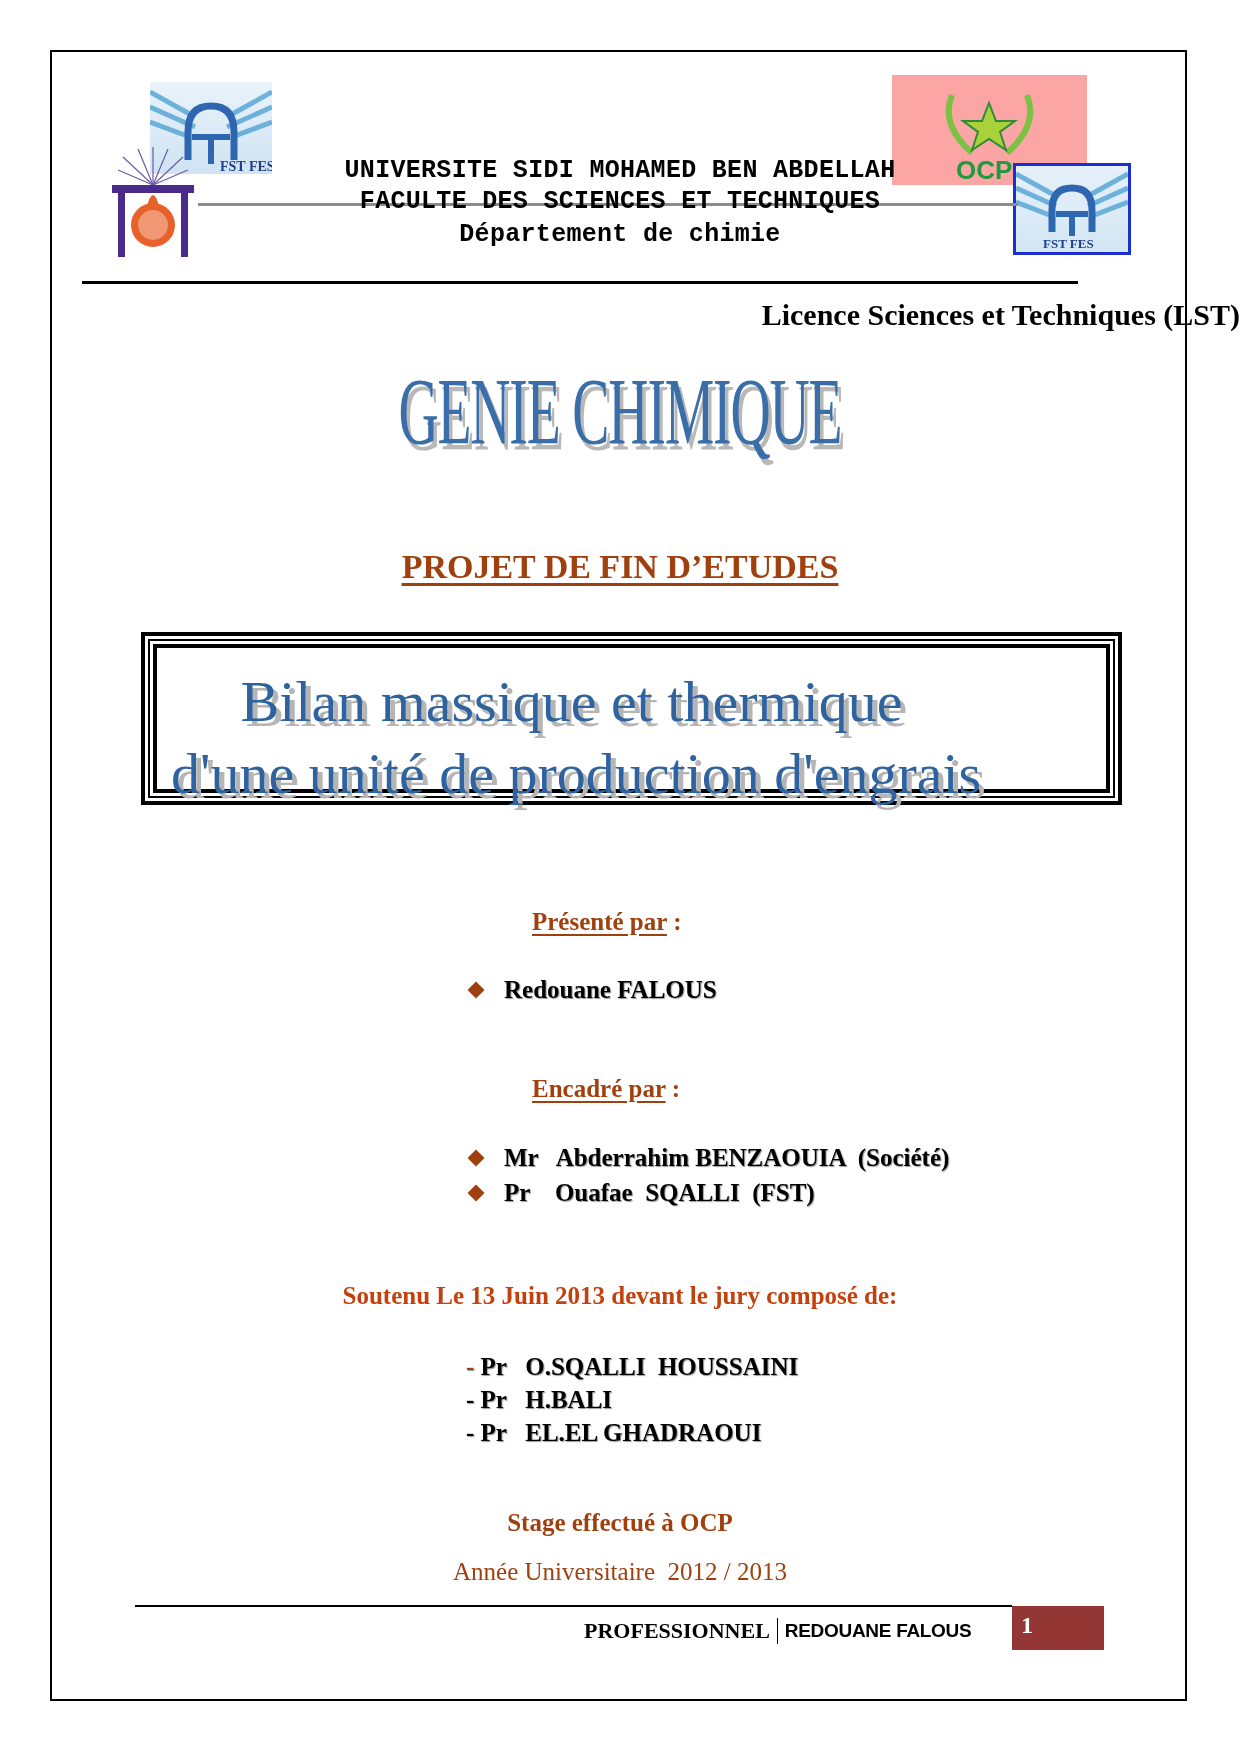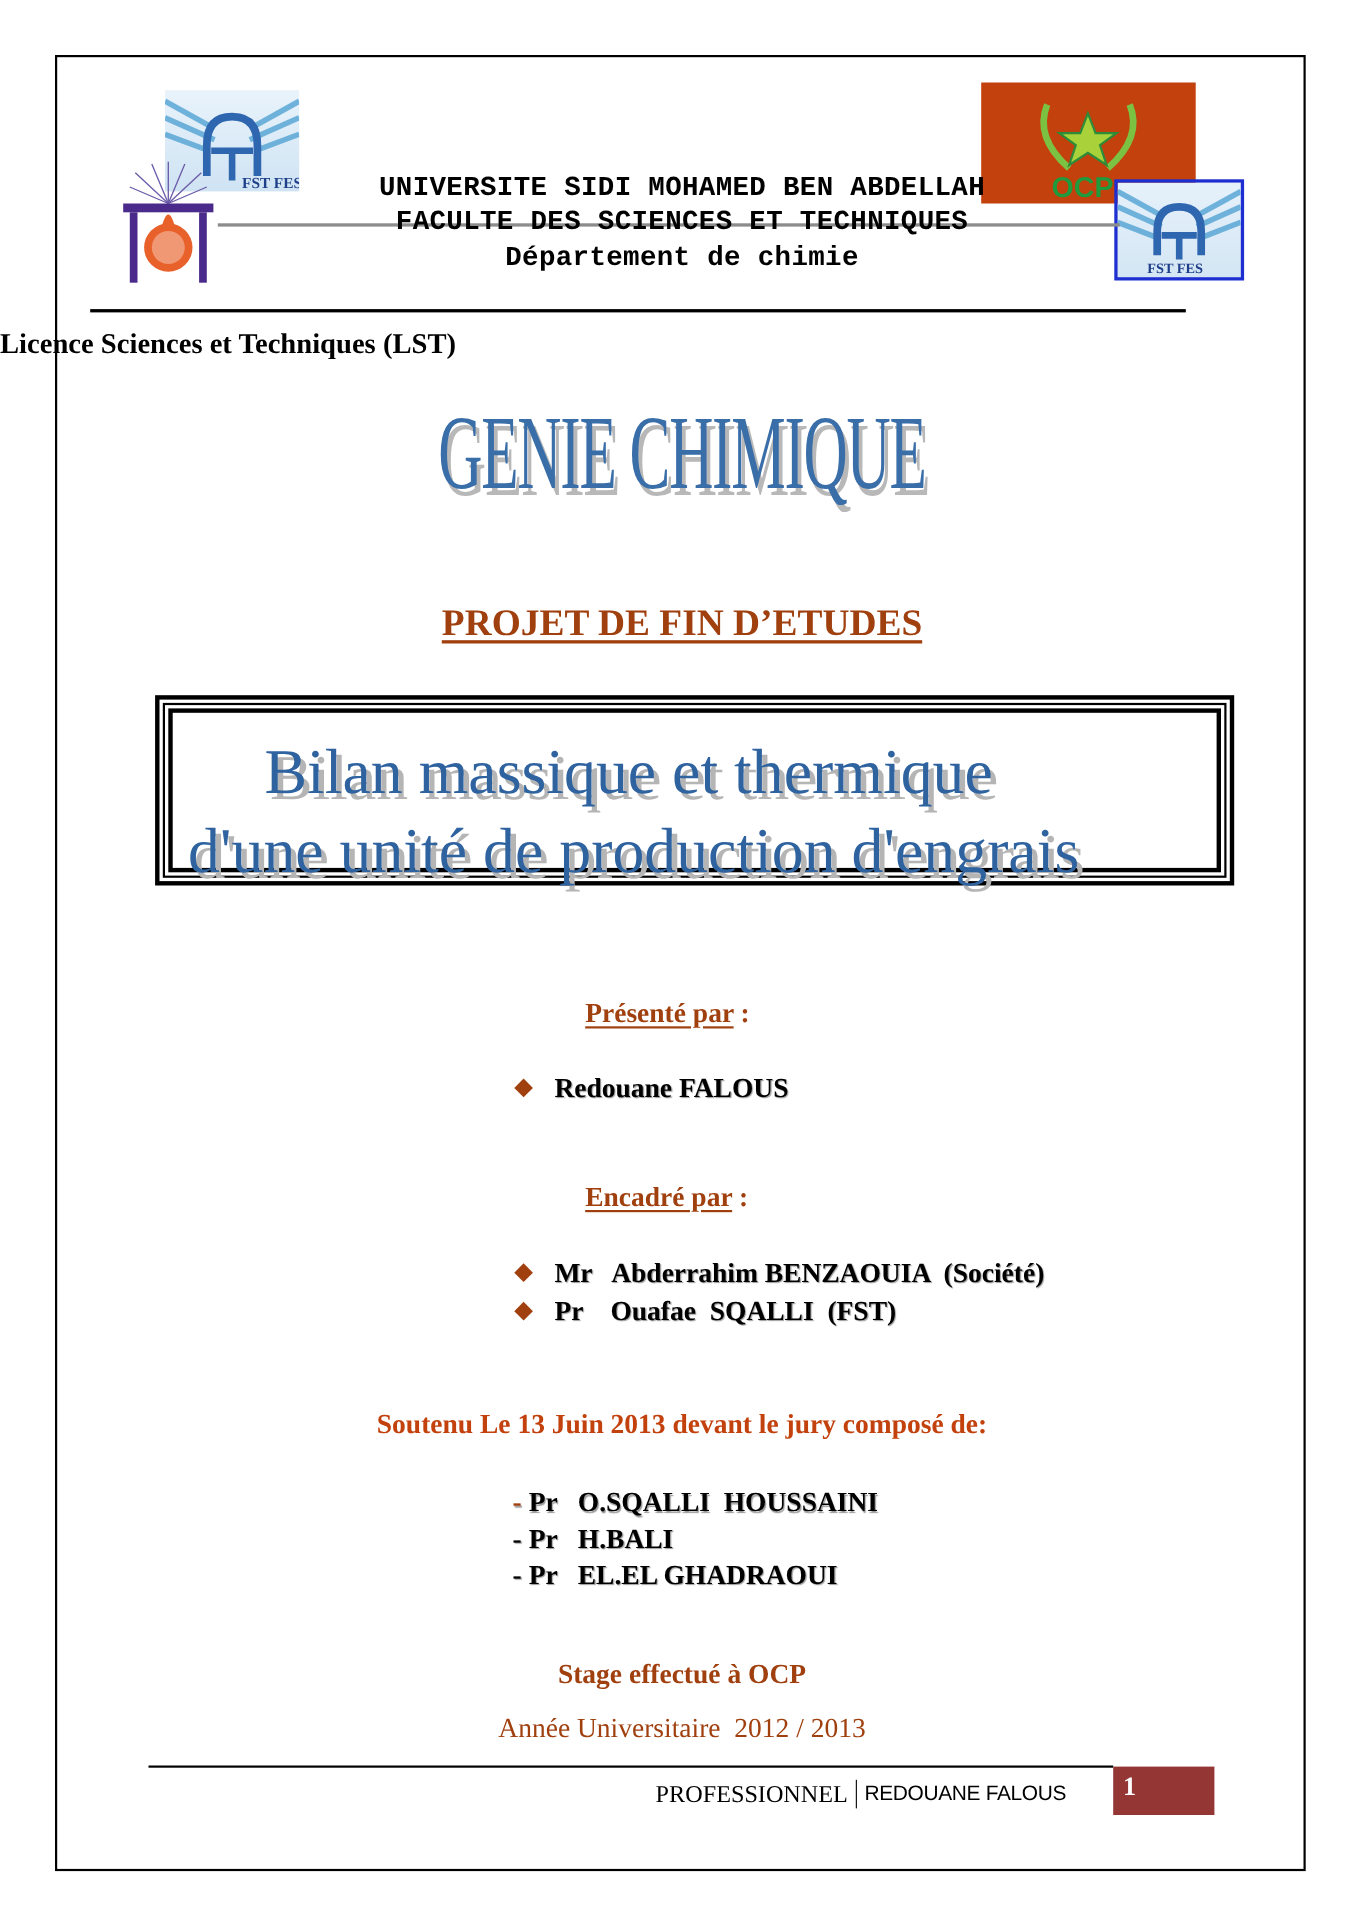--- a/index.html
+++ b/index.html
@@ -4,31 +4,31 @@
 <style>
   html, body { margin:0; padding:0; background:#ffffff; }
   body { width:1240px; height:1755px; position:relative; overflow:hidden; font-family:"Liberation Serif", serif; color:#000; }
   .abs { position:absolute; }
   .page-border { left:50px; top:50px; width:1137px; height:1651px; border:2px solid #000; box-sizing:border-box; }
 
   
   .logo-fst-top { left:150px; top:82px; width:122px; height:92px; background:linear-gradient(180deg,#e9f3fb 0%, #cfe3f3 100%); overflow:hidden; }
   .logo-fst-top svg, .logo-fst-right svg, .logo-usmba svg, .logo-ocp svg { display:block; }
   .logo-usmba { left:108px; top:145px; width:90px; height:118px; }
-  .logo-ocp { left:892px; top:75px; width:195px; height:110px; background:#c2410c; }
+  .logo-ocp { left:892px; top:75px; width:195px; height:110px; background:#fca5a5; }
   .logo-fst-right { left:1013px; top:163px; width:118px; height:92px; border:3px solid #1d2fd1; box-sizing:border-box; background:linear-gradient(180deg,#e6f1fa 0%, #d4e6f4 100%); overflow:hidden; }
 
   .uni-header { left:0; width:1240px; text-align:center; font-family:"Liberation Mono", monospace; font-weight:bold; font-size:25px; letter-spacing:0.3px; }
   .uni-line1 { top:156px; }
   .uni-line2 { top:187px; }
   .uni-line3 { top:220px; }
   .gray-rule { left:198px; top:203px; width:820px; height:3px; background:#8c8c8c; }
   .header-rule { left:82px; top:281px; width:996px; height:3px; background:#000; }
 
-  .licence { left:0; width:1240px; top:298px; text-align:left; font-size:26px; font-weight:bold; }
+  .licence { left:0; width:1240px; top:298px; text-align:right; font-size:30px; font-weight:bold; }
   .genie { left:0; width:1240px; top:356px; text-align:center; }
   .genie span { display:inline-block; font-family:"Liberation Serif", serif; font-size:96px; color:#3a6ea8; transform:scaleX(0.58); transform-origin:center; letter-spacing:-2px;
      text-shadow:6px 6px 0 #b8b8b8; font-weight:normal; }
 
   .projet { left:0; width:1240px; top:548px; text-align:center; font-size:34px; font-weight:bold; color:#a0400f; }
   .projet span { text-decoration:underline; text-decoration-thickness:3px; text-underline-offset:5px; }
 
   .title-box { left:141px; top:632px; width:981px; height:173px; box-sizing:border-box; border:4px solid #000; padding:3px; }
   .title-box .inner1 { width:100%; height:100%; box-sizing:border-box; border:2px solid #000; padding:3px; }
   .title-box .inner2 { width:100%; height:100%; box-sizing:border-box; border:4px solid #000; position:relative; }
@@ -49,21 +49,21 @@
 
   .soutenu { left:0; width:1240px; top:1282px; text-align:center; font-size:25px; font-weight:bold; color:#c2410c; }
   .jury { left:466px; font-size:25px; font-weight:bold; text-shadow:1px 1px 1px #999; white-space:pre; }
   .jury .dash-red { color:#a0400f; }
   .j1 { top:1353px; } .j2 { top:1386px;text-align:center; } .j3 { top:1419px; }
 
   .stage { left:0; width:1240px; top:1509px; text-align:center; font-size:25px; font-weight:bold; color:#a0400f; }
   .annee { left:0; width:1240px; top:1558px; text-align:center; font-size:25px; font-weight:normal; color:#a0400f; white-space:pre; }
 
   .footer-rule { left:135px; top:1605px; width:877px; height:2px; background:#000; }
-  .footer-text { left:596px; top:1618px; font-size:22px; font-weight:normal; display:flex; align-items:center; }
+  .footer-text { left:584px; top:1618px; font-size:22px; font-weight:bold; display:flex; align-items:center; }
   .footer-text .prof { font-family:"Liberation Serif", serif; }
   .footer-text .sep { display:inline-block; width:1px; height:26px; background:#000; margin:0 7px; }
   .footer-text .name { font-family:"Liberation Sans", sans-serif; font-size:19px; letter-spacing:-0.3px; }
   .page-num { left:1012px; top:1606px; width:92px; height:44px; background:#943634; color:#fff; font-size:24px; font-weight:bold; box-sizing:border-box; padding:6px 0 0 9px; }
 </style>
 </head>
 <body>
 
 <div class="abs page-border"></div>
 

